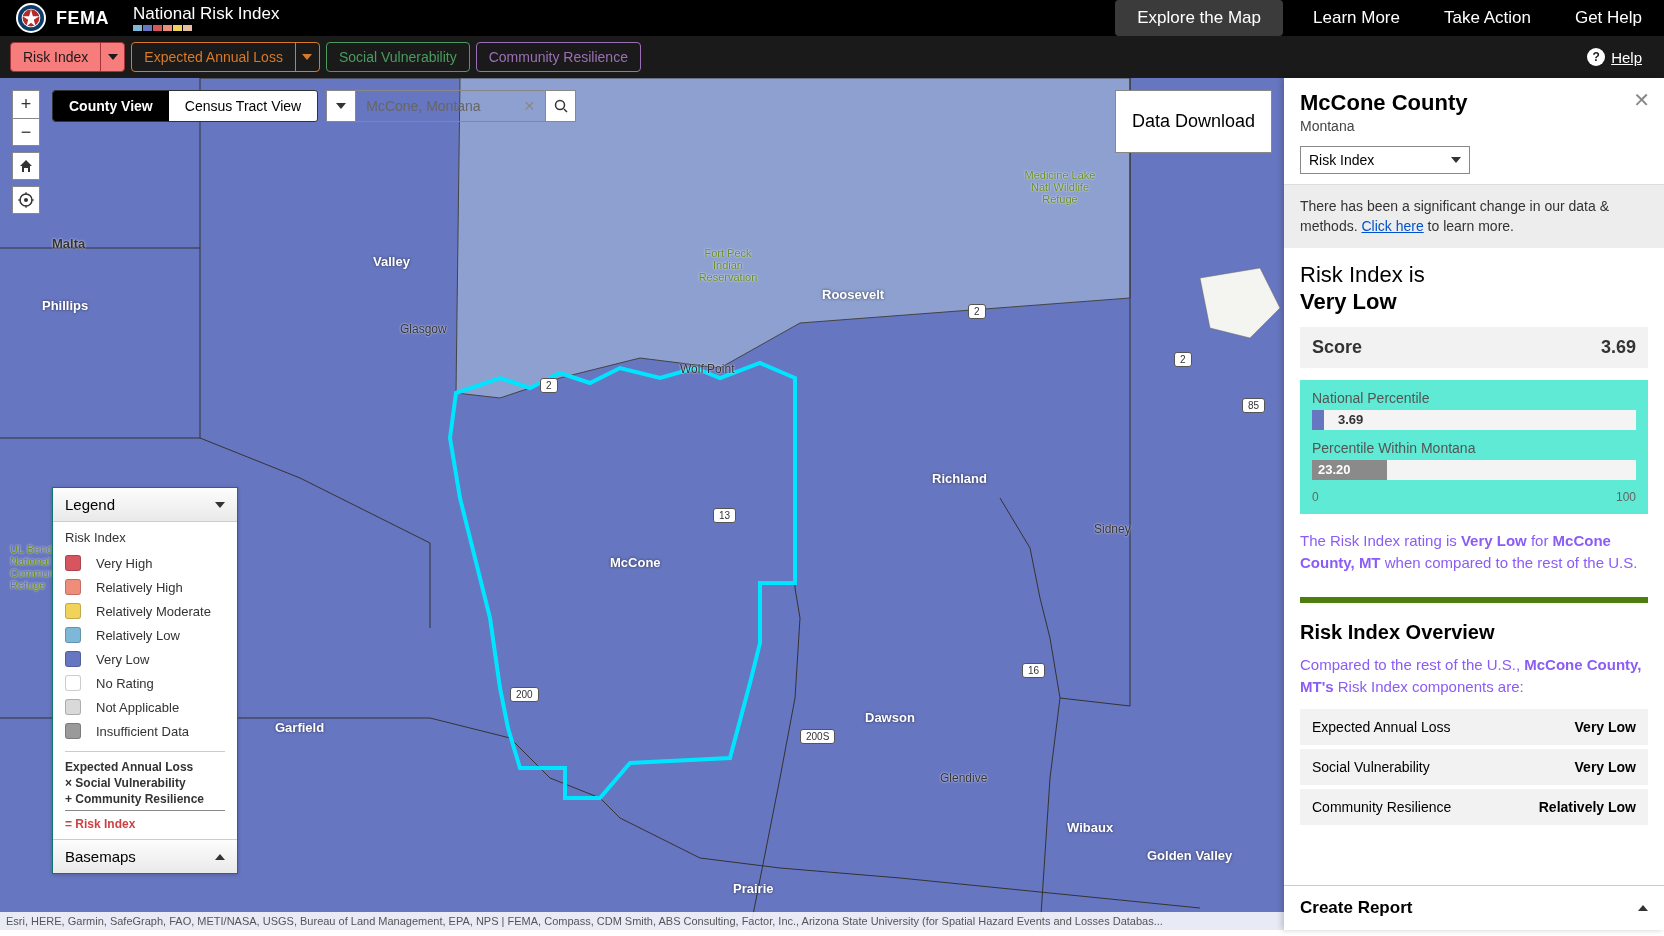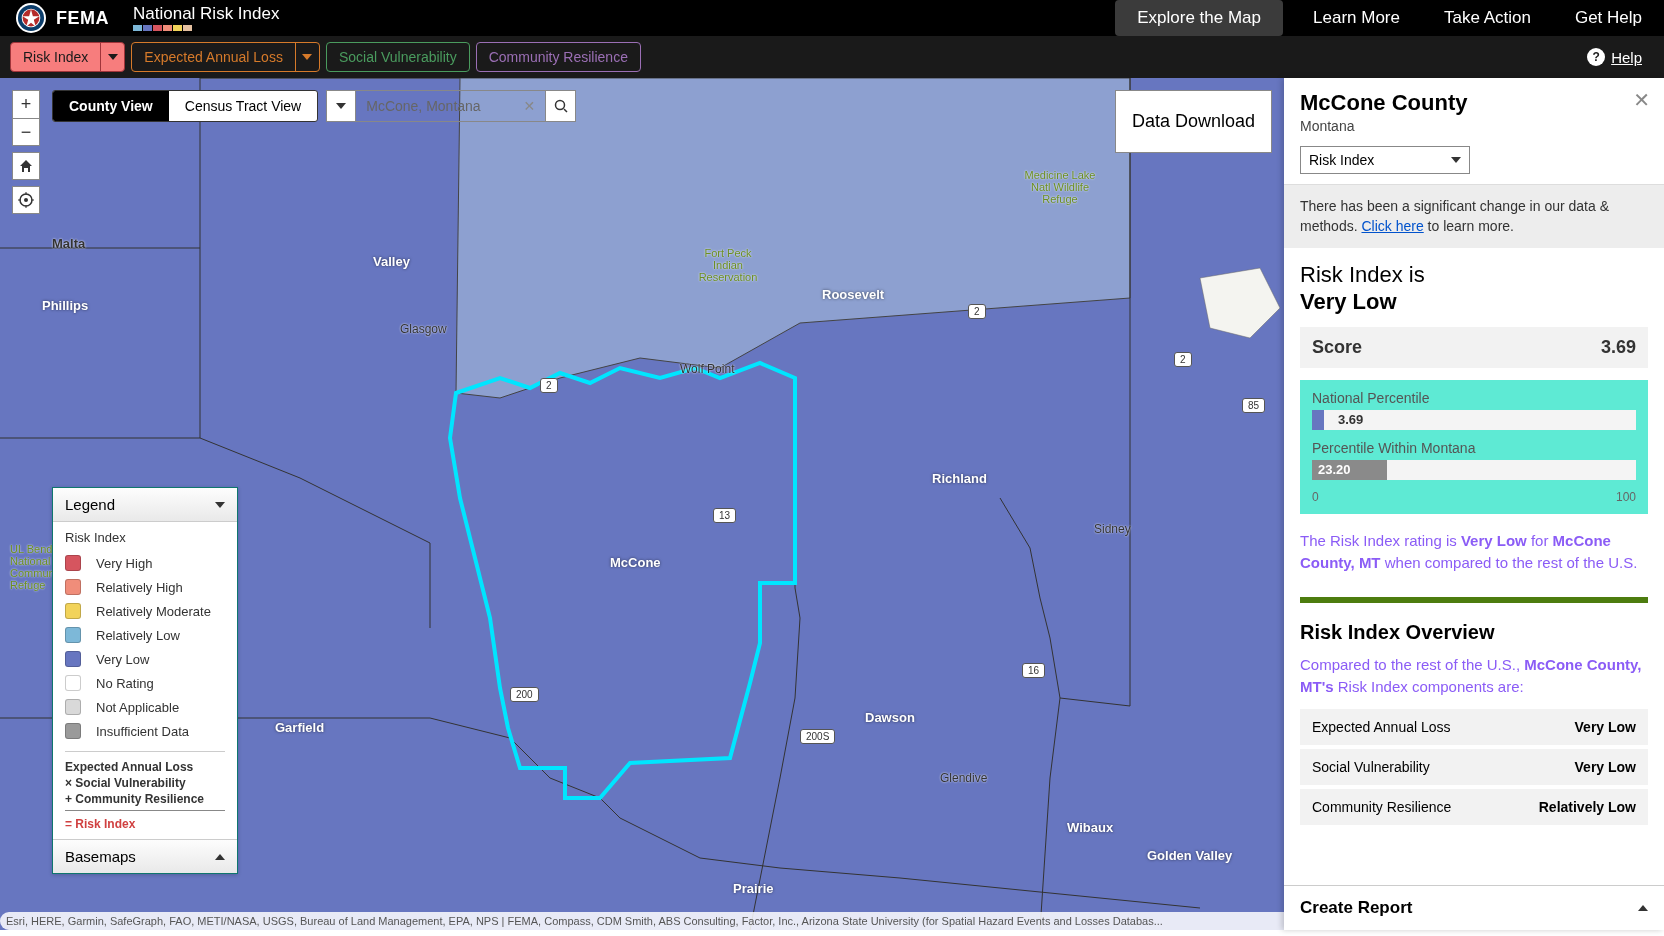--- a/index.html
+++ b/index.html
@@ -83,21 +83,21 @@
 .perc-fill { position: absolute; left: 0; top: 0; bottom: 0; background: #6776c0; }
 .perc-val { position: absolute; top: 2px; font-size: 13px; color: #333; font-weight: bold; }
 .axis { display: flex; justify-content: space-between; font-size: 12px; color: #666; margin-top: 2px; }
 .summary-p { margin-top: 16px; font-size: 15px; line-height: 1.5; color: #8b5cf6; }
 .section { margin-top: 22px; border-top: 6px solid #4d7c0f; padding-top: 18px; }
 .section h3 { font-size: 20px; font-weight: bold; margin-bottom: 10px; }
 .comp-row { display: flex; justify-content: space-between; background: #f2f2f2; padding: 10px 12px; margin-top: 4px; font-size: 14px; }
 .comp-row .value { font-weight: bold; }
 .create-report { border-top: 1px solid #ccc; padding: 12px 16px; font-size: 17px; font-weight: bold; display: flex; justify-content: space-between; align-items: center; cursor: pointer; background: #fff; }
 
-.attr { position: absolute; bottom: 0; left: 0; right: 0; height: 18px; background: rgba(255,255,255,0.85); font-size: 11px; color: #555; display: flex; align-items: center; justify-content: space-between; padding: 0 6px; border-radius: 9px; }
+.attr { position: absolute; bottom: 0; left: 0; right: 0; height: 18px; background: rgba(255,255,255,0.85); font-size: 11px; color: #555; display: flex; align-items: center; justify-content: space-between; padding: 0 6px; }
 .chev { width: 0; height: 0; border-left: 5px solid transparent; border-right: 5px solid transparent; }
 .chev-down { border-top: 6px solid #333; }
 .chev-up { border-bottom: 6px solid #333; }
 </style>
 </head>
 <body>
 
 <div class="header">
   <div class="fema-logo">
     <div class="fema-seal">

